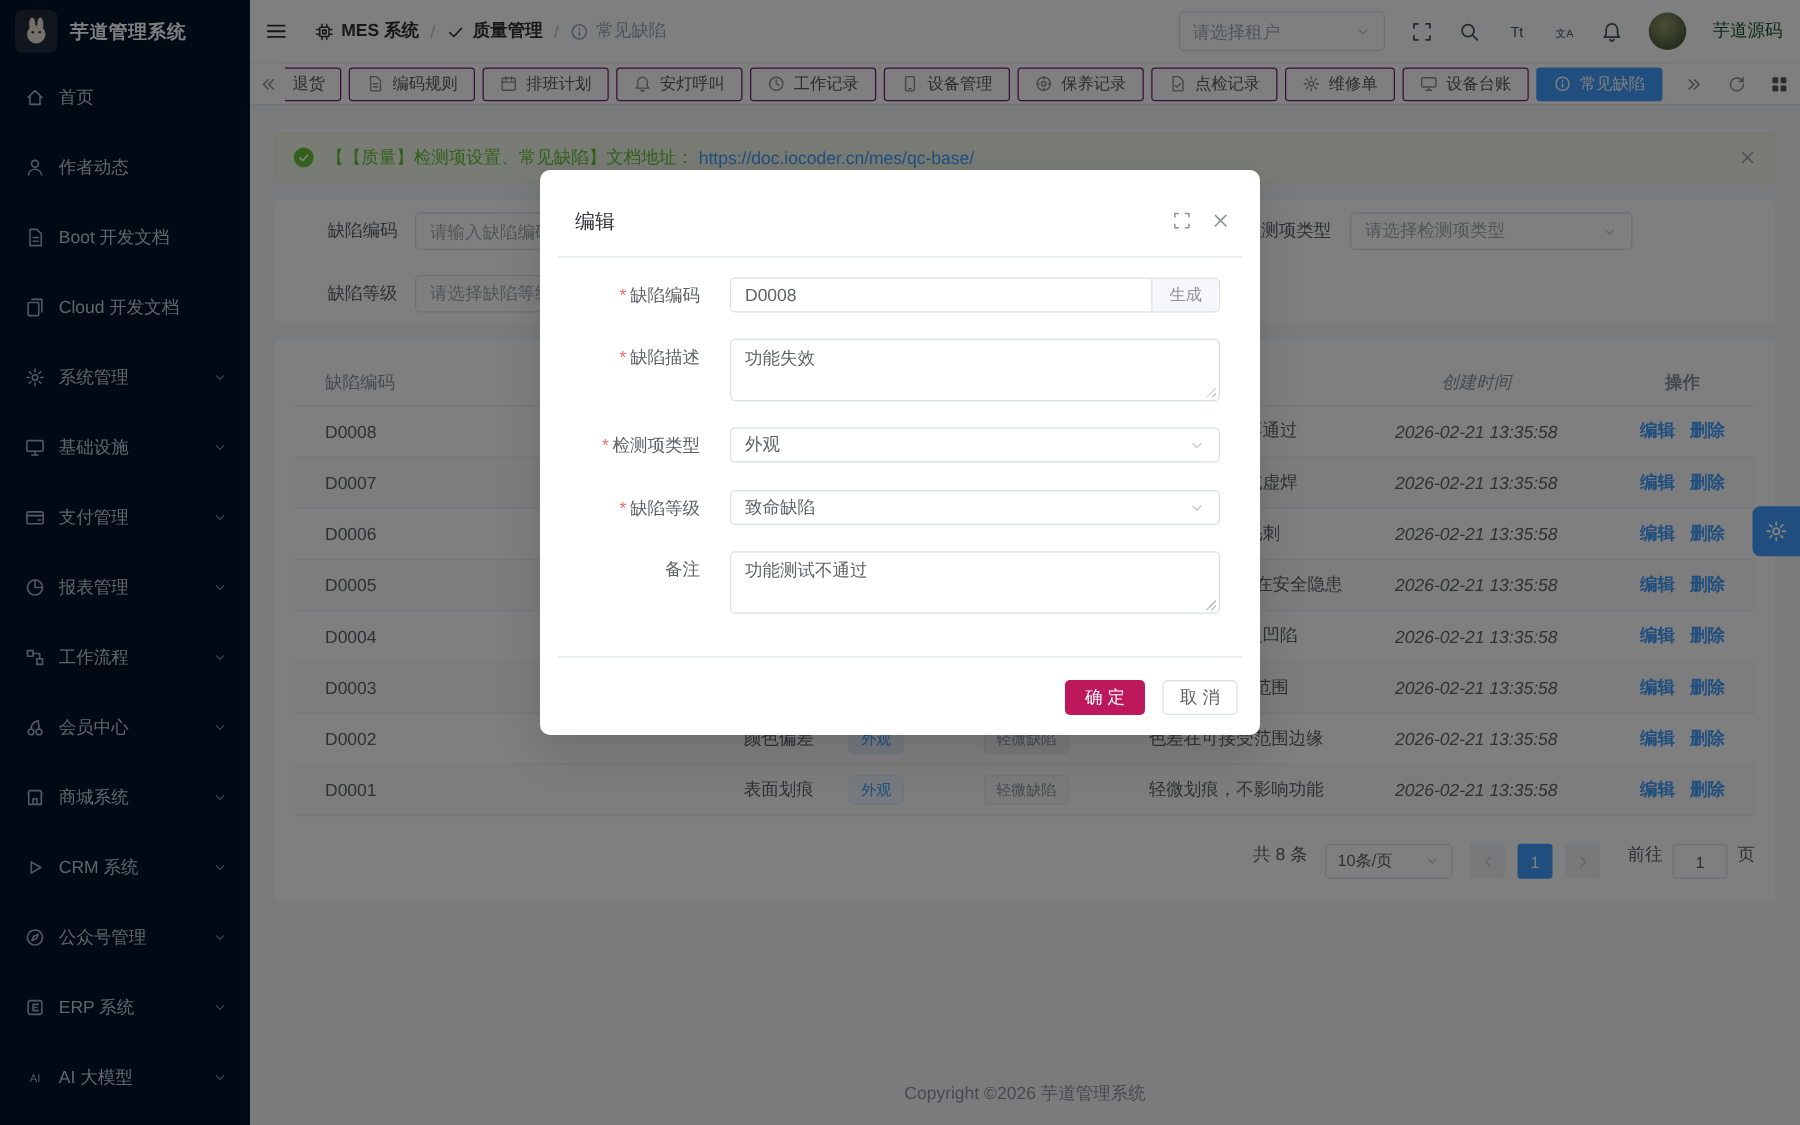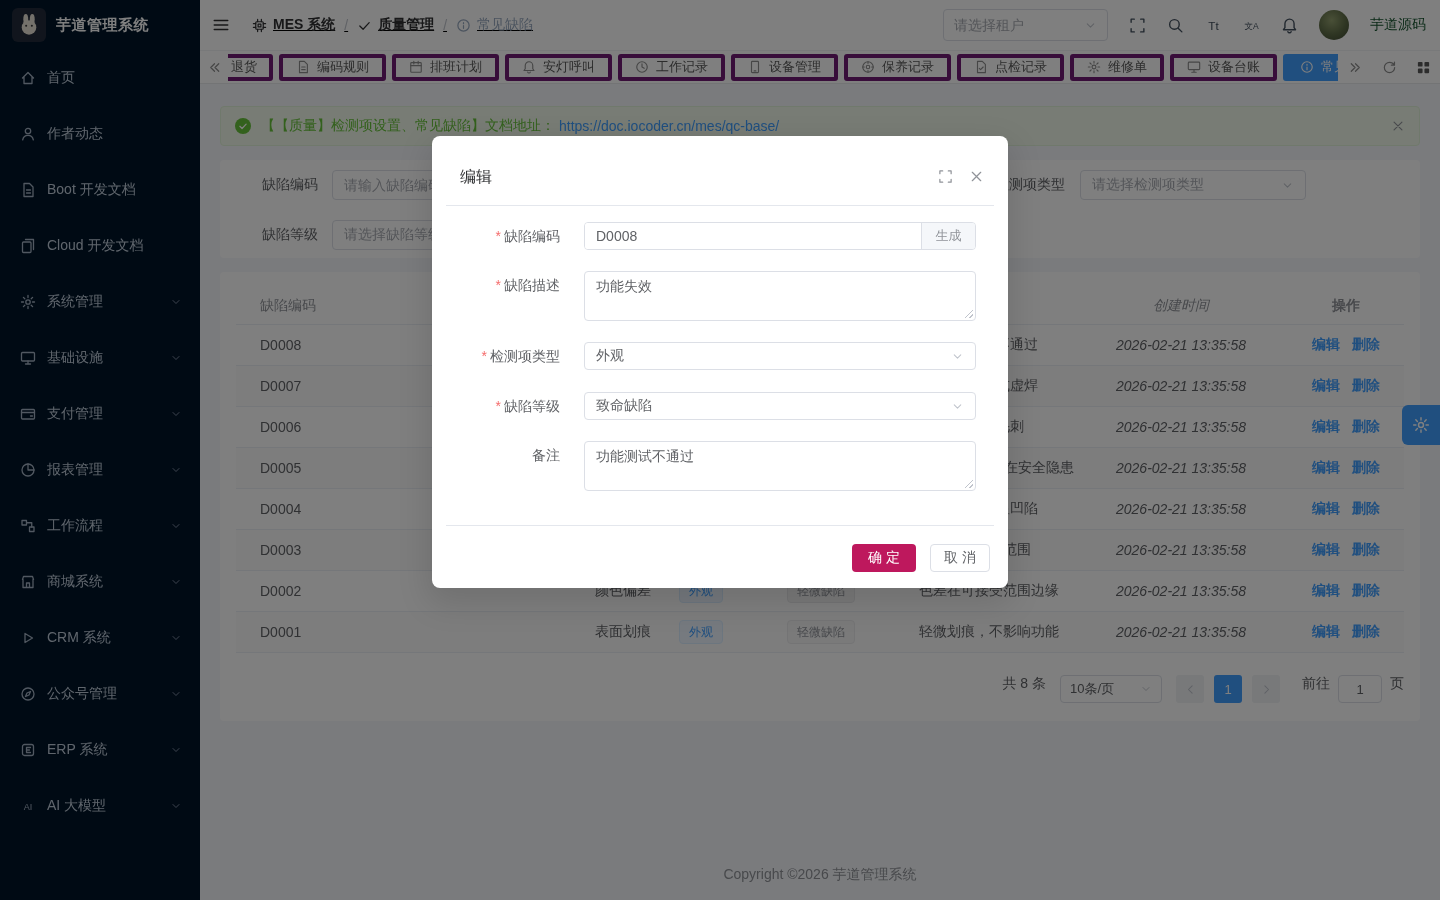--- a/index.html
+++ b/index.html
@@ -12,40 +12,40 @@
   .logo { height:50px; display:flex; align-items:center; padding-left:12px; gap:10px; }
   .logo-img { width:34px; height:34px; border-radius:6px; background:#232b3a; display:flex; align-items:center; justify-content:center; }
   .logo-title { color:#fff; font-size:15px; font-weight:700; letter-spacing:.5px; }
   .nav-item { height:56px; display:flex; align-items:center; padding:0 18px 0 20px; color:#bfcbd9; font-size:14px; gap:11px; cursor:pointer; }
   .nav-item .mic { width:16px; height:16px; flex:none; color:#a3b1c2; }
   .nav-item .chev { margin-left:auto; width:12px; height:12px; color:#7e8aa0; }
 
   
   .header { position:absolute; left:200px; top:0; width:1240px; height:50px; background:#fff; display:flex; align-items:center; }
   .hamburger { width:18px; height:18px; color:#303133; margin-left:12px; cursor:pointer; }
-  .crumbs { display:flex; align-items:center; gap:9px; margin-left:22px;text-decoration:underline; }
+  .crumbs { display:flex; align-items:center; gap:9px; margin-left:22px; }
   .crumb { display:flex; align-items:center; gap:6px; color:#303133; font-weight:700; cursor:pointer; }
   .crumb .cic { width:15px; height:15px; }
   .crumb.muted { color:#97a8be; font-weight:400; cursor:default; }
   .crumb-sep { color:#c0c4cc; }
   .header-right { margin-left:auto; display:flex; align-items:center; gap:21px; padding-right:14px; }
   .tenant { width:165px; height:32px; border:1px solid #dcdfe6; border-radius:4px; display:flex; align-items:center; padding:0 10px; background:#fff; }
   .tenant input { border:none; outline:none; width:100%; font-size:14px; color:#606266; font-family:inherit; }
   .tenant input::placeholder { color:#a8abb2; }
   .tenant .chev { width:13px; height:13px; color:#c0c4cc; flex:none; }
   .hicon { width:17px; height:17px; color:#43505e; cursor:pointer; }
   .avatar { width:30px; height:30px; border-radius:50%; background:radial-gradient(circle at 42% 34%, #93a06f 0%, #5d6b46 55%, #3c4630 100%); }
   .uname { color:#14532d;font-family:Liberation Serif, serif; }
 
   
   .tabbar { position:absolute; left:200px; top:50px; width:1240px; height:34px; background:#fff; border-top:1px solid #f0f2f5; border-bottom:1px solid #e6e8eb; display:flex; align-items:center; }
   .tab-arrow { width:28px; height:32px; display:flex; align-items:center; justify-content:center; color:#8c8c8c; background:#fff; z-index:2; flex:none; cursor:pointer; }
   .tab-arrow .ic { width:15px; height:15px; }
   .tab-scroll { display:flex; align-items:center; gap:6px; flex:1; overflow:hidden; height:100%; }
-  .tab { height:27px; display:inline-flex; align-items:center; gap:7px; padding:0 13px; border:4px solid #701a75; border-radius:3px; background:#fff; font-size:13px; color:#595959; white-space:nowrap; cursor:pointer; flex:none; }
+  .tab { height:27px; display:inline-flex; align-items:center; gap:7px; padding:0 13px; border:1px solid #701a75; border-radius:3px; background:#fff; font-size:13px; color:#595959; white-space:nowrap; cursor:pointer; flex:none; }
   .tab .tic { width:14px; height:14px; color:#8c8c8c; }
   .tab-clipped { margin-left:-36px; width:81px; justify-content:flex-end; padding-right:12px; overflow:hidden; }
   .tab-active { background:#409eff; border-color:#409eff; color:#fff; }
   .tab-active .tic { color:#fff; }
   .tab-tools { display:flex; align-items:center; z-index:2; background:#fff; flex:none; }
   .tool-btn { width:34px; height:32px; display:flex; align-items:center; justify-content:center; color:#8c8c8c; cursor:pointer; }
   .tool-btn .ic { width:15px; height:15px; }
 
   
   .notice { position:absolute; left:220px; top:106px; width:1200px; height:40px; background:#f0f9eb; border:1px solid #e1f3d8; border-radius:4px; display:flex; align-items:center; padding:0 14px; }
@@ -365,20 +365,29 @@
         <svg class="ic mic">
           <use href="#i-flow"></use>
         </svg>
         <span>工作流程</span>
         <svg class="ic chev">
           <use href="#i-chev"></use>
         </svg>
       </div>
     <div class="nav-item">
         <svg class="ic mic">
+          <use href="#i-cherry"></use>
+        </svg>
+        <span>会员中心</span>
+        <svg class="ic chev">
+          <use href="#i-chev"></use>
+        </svg>
+      </div>
+    <div class="nav-item">
+        <svg class="ic mic">
           <use href="#i-shop"></use>
         </svg>
         <span>商城系统</span>
         <svg class="ic chev">
           <use href="#i-chev"></use>
         </svg>
       </div>
     <div class="nav-item">
         <svg class="ic mic">
           <use href="#i-play"></use>

